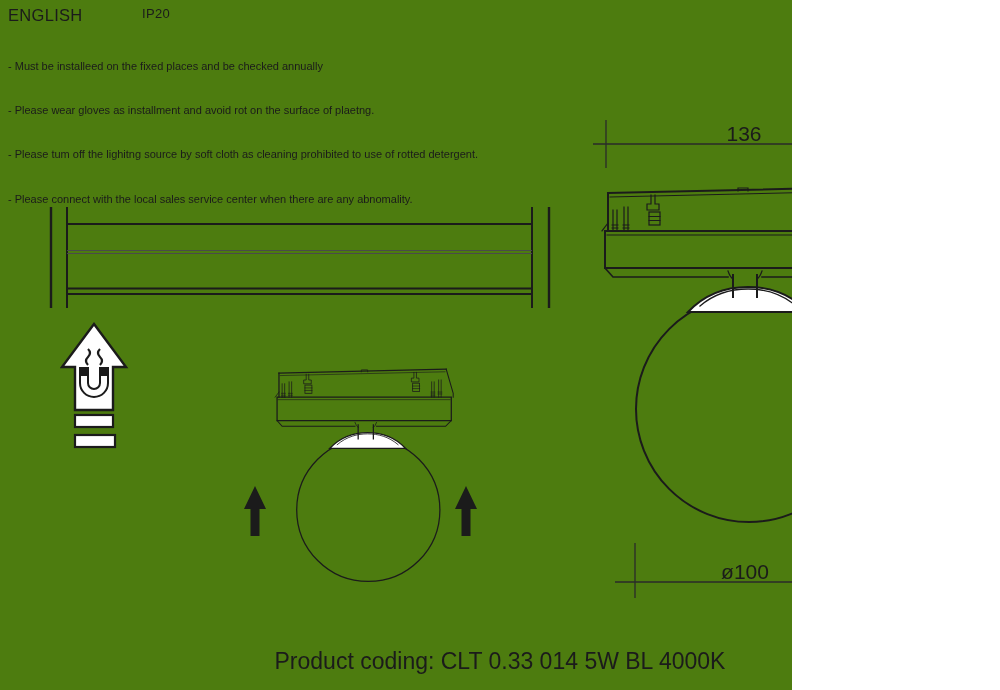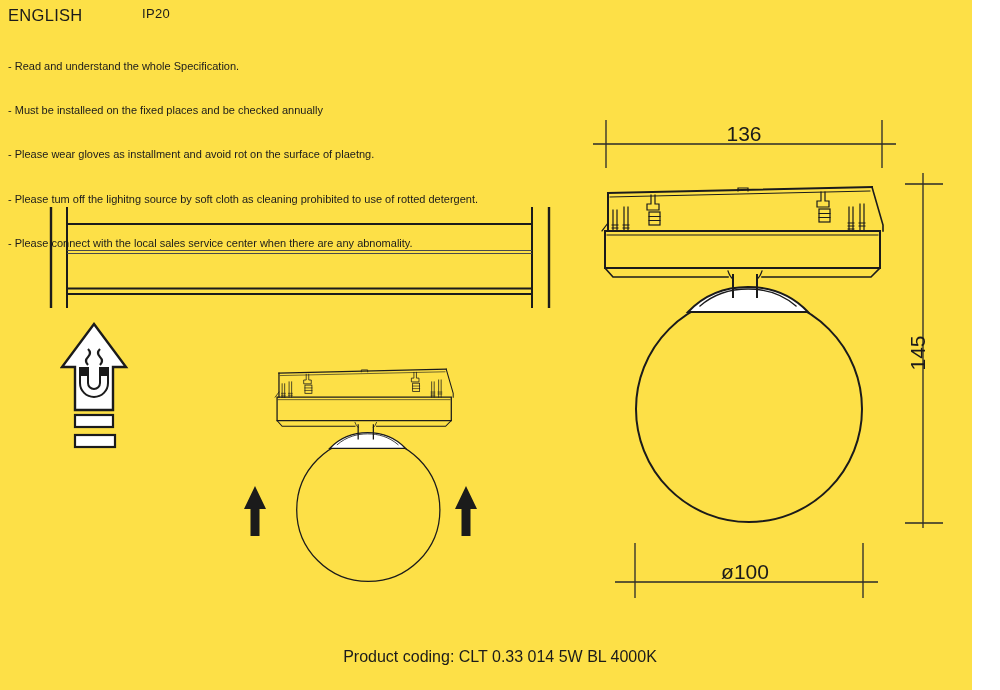--- a/index.html
+++ b/index.html
@@ -1,38 +1,37 @@
 <!DOCTYPE html>
 <html><head>
 <meta charset="utf-8">
 <style>
   html,body{margin:0;padding:0;background:#fff;}
   .page{
-    position:relative;width:972px;height:690px;background:#fde047;
+    position:relative;width:792px;height:690px;background:#4d7c0f;
     font-family:"Liberation Sans", sans-serif;color:#1b1b1b;overflow:hidden;
   }
   .abs{position:absolute;}
   .lang-label{left:8px;top:6px;font-size:16.5px;letter-spacing:.3px;}
   .ip-label{left:142px;top:6px;font-size:13px;letter-spacing:.3px;}
   .spec-block{left:8px;top:29px;font-size:11px;line-height:14.8px;white-space:pre;}
   .spec-line{height:14.8px;}
-  .product-coding{left:0;top:648px;width:1000px;text-align:center;font-size:16px;}
+  .product-coding{left:0;top:648px;width:1000px;text-align:center;font-size:23px;}
   svg{position:absolute;display:block;}
   svg text{font-family:"Liberation Sans", sans-serif;fill:#1b1b1b;}
 </style>
 </head>
 <body>
 
 <div class="page">
 
   <div class="abs lang-label">ENGLISH</div>
   <div class="abs ip-label">IP20</div>
 
   <div class="abs spec-block">
-    <div class="spec-line">- Read and understand the whole Specification.</div>
     <div class="spec-line">- Must be installeed on the fixed places and be checked annually</div>
     <div class="spec-line">- Please wear gloves as installment and avoid rot on the surface of plaetng.</div>
     <div class="spec-line">- Please tum off the lighitng source by soft cloth as cleaning prohibited to use of rotted detergent.</div>
     <div class="spec-line">- Please connect with the local sales service center when there are any abnomality.</div>
   </div>
 
   <svg style="left:48px;top:205px;" width="505" height="106" viewBox="0 0 505 106">
     <g stroke="#1b1b1b" fill="none">
       <path d="M3,2 V103" stroke-width="2.4"></path>
       <path d="M501,2 V103" stroke-width="2.4"></path>

